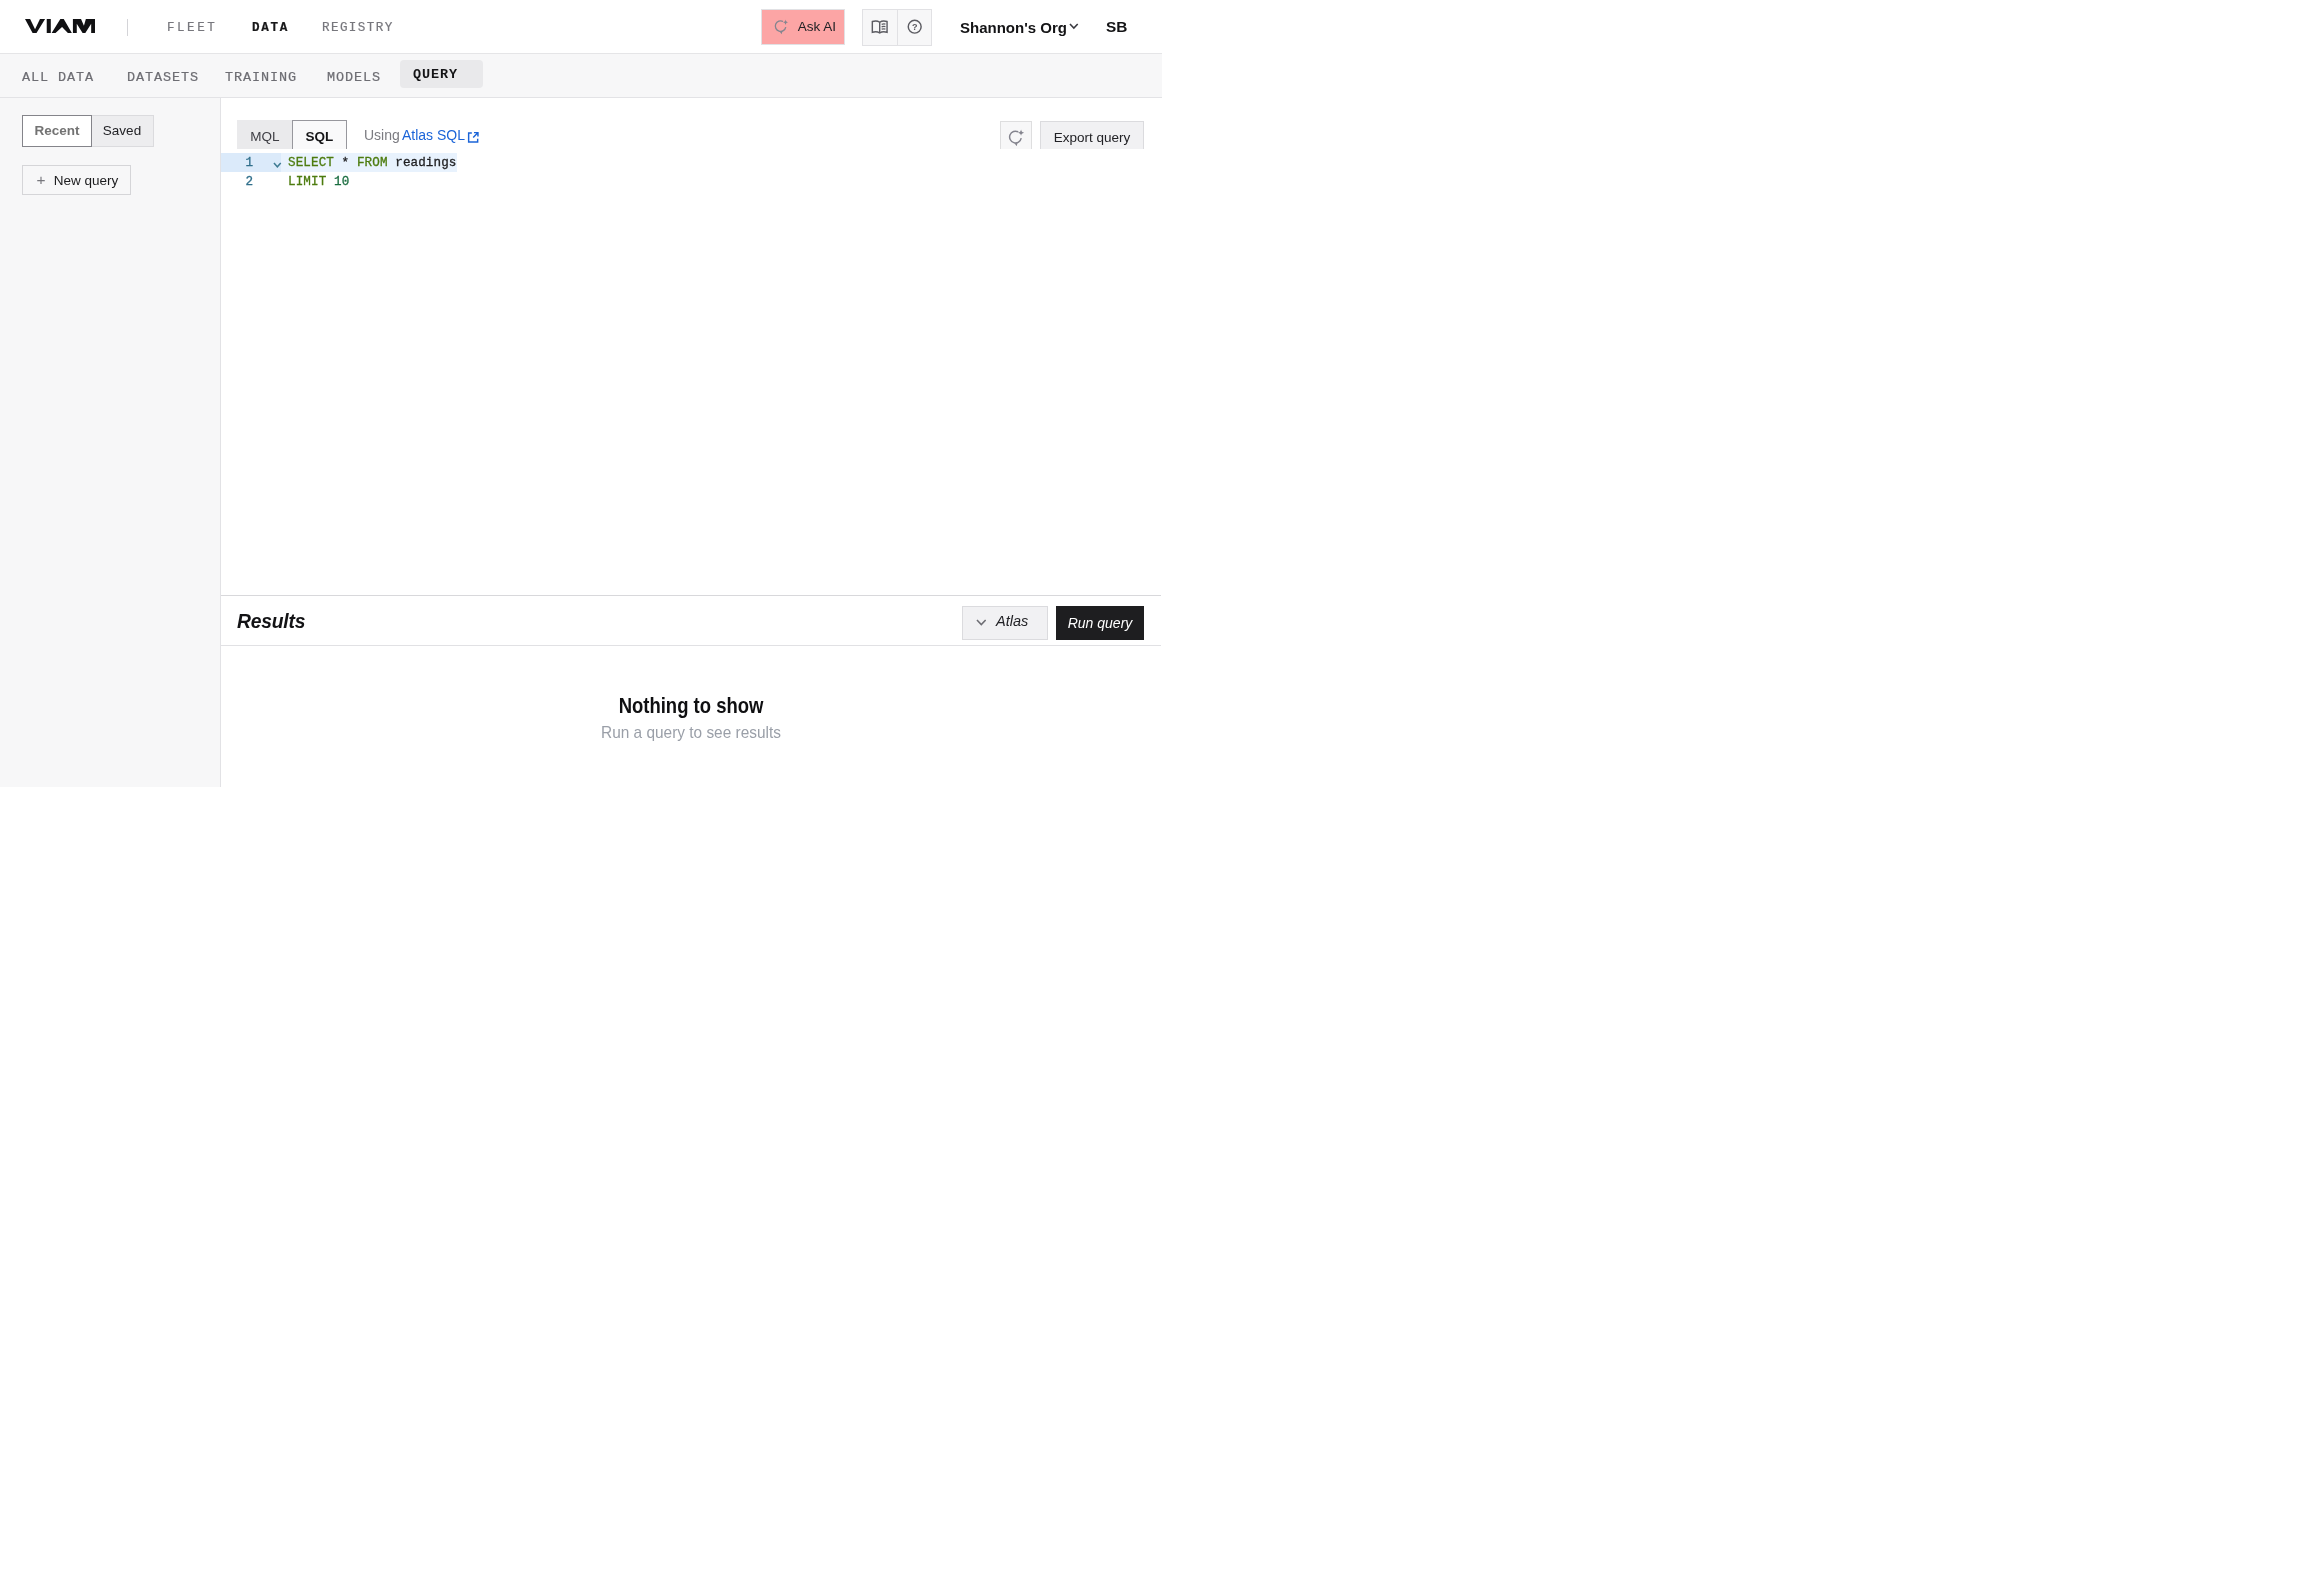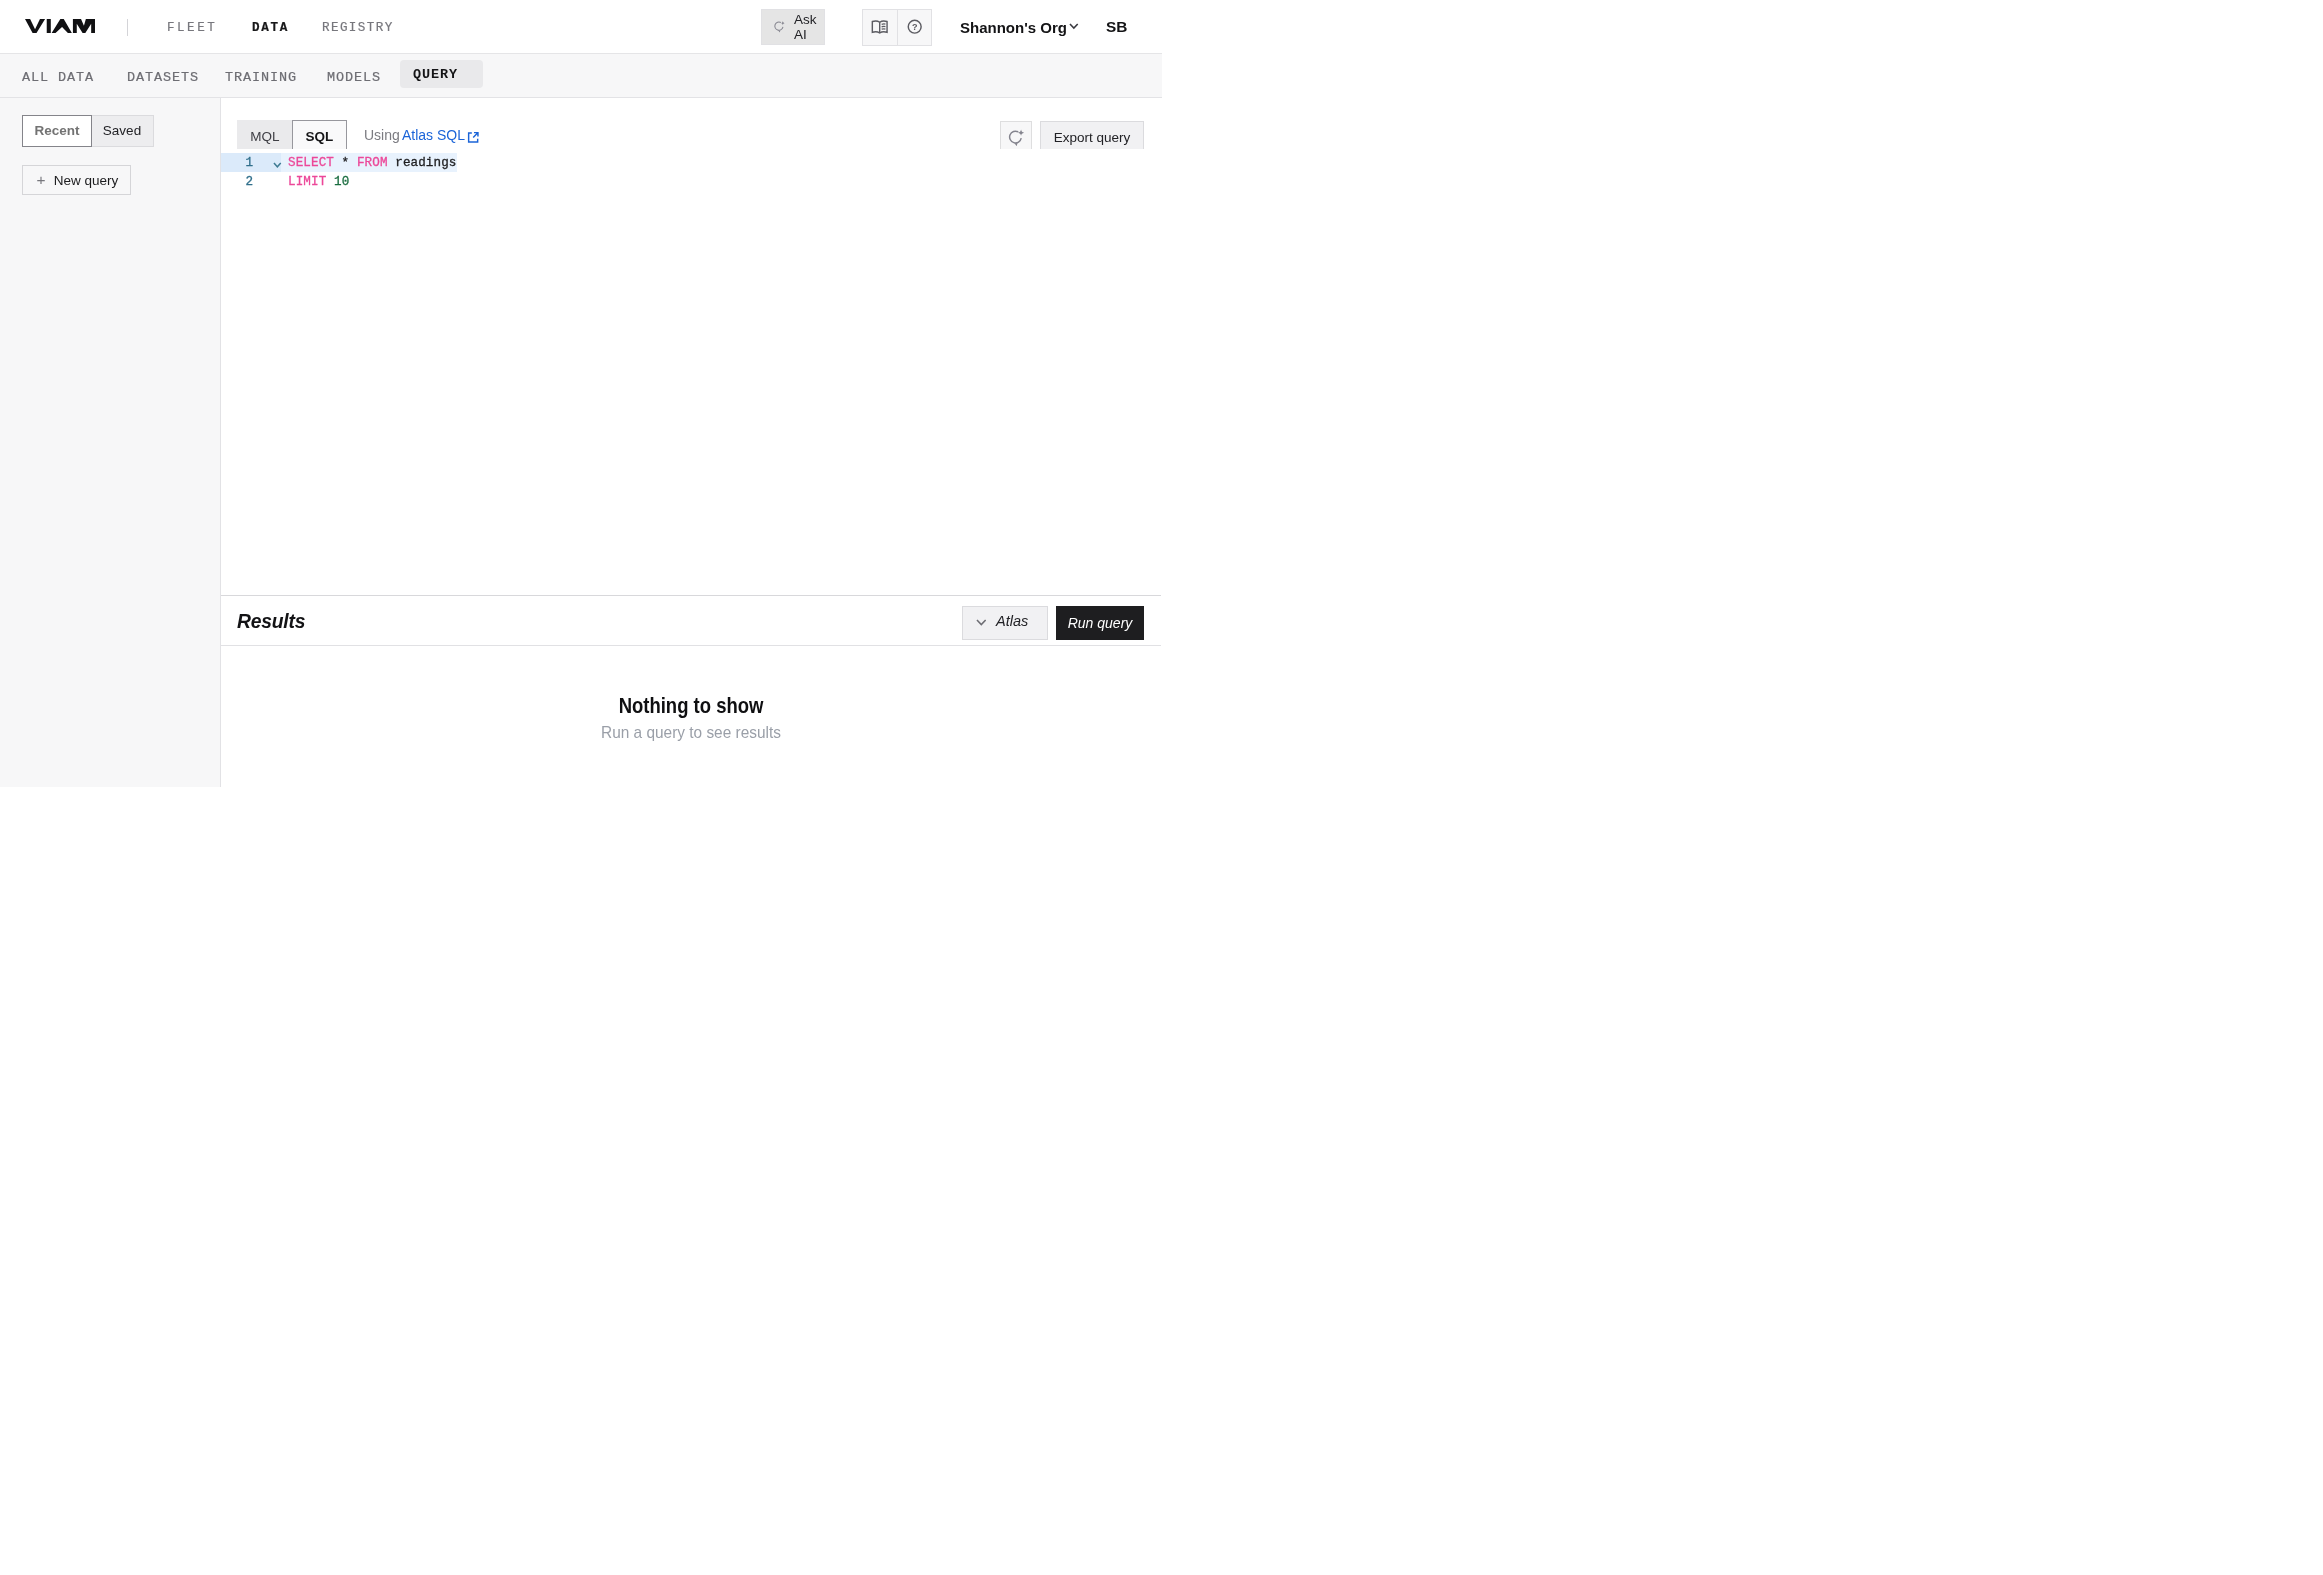--- a/index.html
+++ b/index.html
@@ -9,21 +9,21 @@
   .abs { position:absolute; }
 
   
   #header { left:0; top:0; width:1162px; height:54px; background:#fff;
             border-bottom:1px solid #e5e5e7; }
   #logo { left:25px; top:19.3px; }
   #logodiv { left:127px; top:19.3px; width:1px; height:16.4px; background:#d4d4d8; }
   .topnav { top:21px; font-family:"Liberation Mono", monospace; font-size:12.6px;
             letter-spacing:2.3px; color:#77777d; -webkit-text-stroke:0.2px; }
   .topnav.active { color:#18181a; font-weight:bold; }
-  #askai { left:761px; top:8.7px; width:64px; height:36px; background:#e5e5e5;
+  #askai { left:761px; top:8.7px; width:84px; height:36px; background:#fca5a5;
            border:1px solid #e1e1e4; display:flex; align-items:center; }
   #askai span { font-size:13.5px; color:#222226; margin-left:8.7px; }
   #docgroup { left:862px; top:8.7px; width:70px; height:37px; background:#f7f7f8;
               border:1px solid #e1e1e4; display:flex; }
   #docgroup .cell { flex:1; display:flex; align-items:center; justify-content:center; }
   #docgroup .cell:first-child { border-right:1px solid #e1e1e4; }
   #orgname { left:960px; top:19px; font-size:15px; font-weight:bold; color:#131315; }
   #sb { left:1106px; top:18.3px; font-size:15.4px; font-weight:bold; color:#131315; }
 
   
@@ -73,21 +73,21 @@
                  font-size:13.5px; color:#222226; }
 
   
   #editor { left:0; top:51px; width:940px; height:448px; background:#fff; }
   .gut-hl  { left:0; top:3.9px; width:60px; height:19px; background:#dbeafa; }
   .line-hl { left:60px; top:3.9px; width:176px; height:19px; background:#e8f2fd; }
   .lnum { width:32px; text-align:right; font-family:"Liberation Mono", monospace;
           font-size:12.6px; color:#31708c; position:absolute; }
   .codeline { position:absolute; left:67px; font-family:"Liberation Mono", monospace;
               font-size:12.6px; letter-spacing:0.1px; color:#1e1e20; white-space:pre; }
-  .kw { color:#ec4899; }
+  .kw { color:#4d7c0f; }
   .codeline, .lnum { -webkit-text-stroke:0.3px; }
   .num { color:#1b6e40; }
 
   
   #resultsbar { left:0; top:497px; width:940px; height:51px;
                 border-top:1px solid #d8d8db; border-bottom:1px solid #e1e1e4;font-style:italic; }
   #results-title { left:16px; top:15.4px; font-size:19.3px; font-weight:bold;
                    letter-spacing:-0.2px; color:#131315; }
   #btn-export { left:741px; top:9.7px; width:86px; height:34px; background:#f1f1f3;
                 border:1px solid #dbdbde; }

